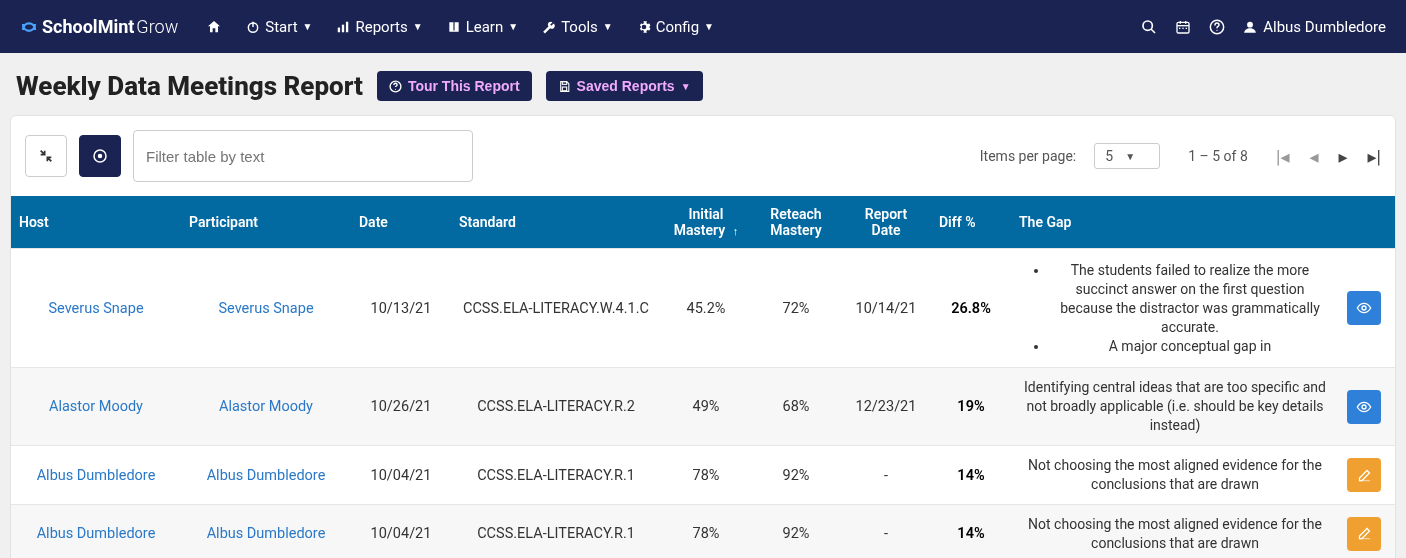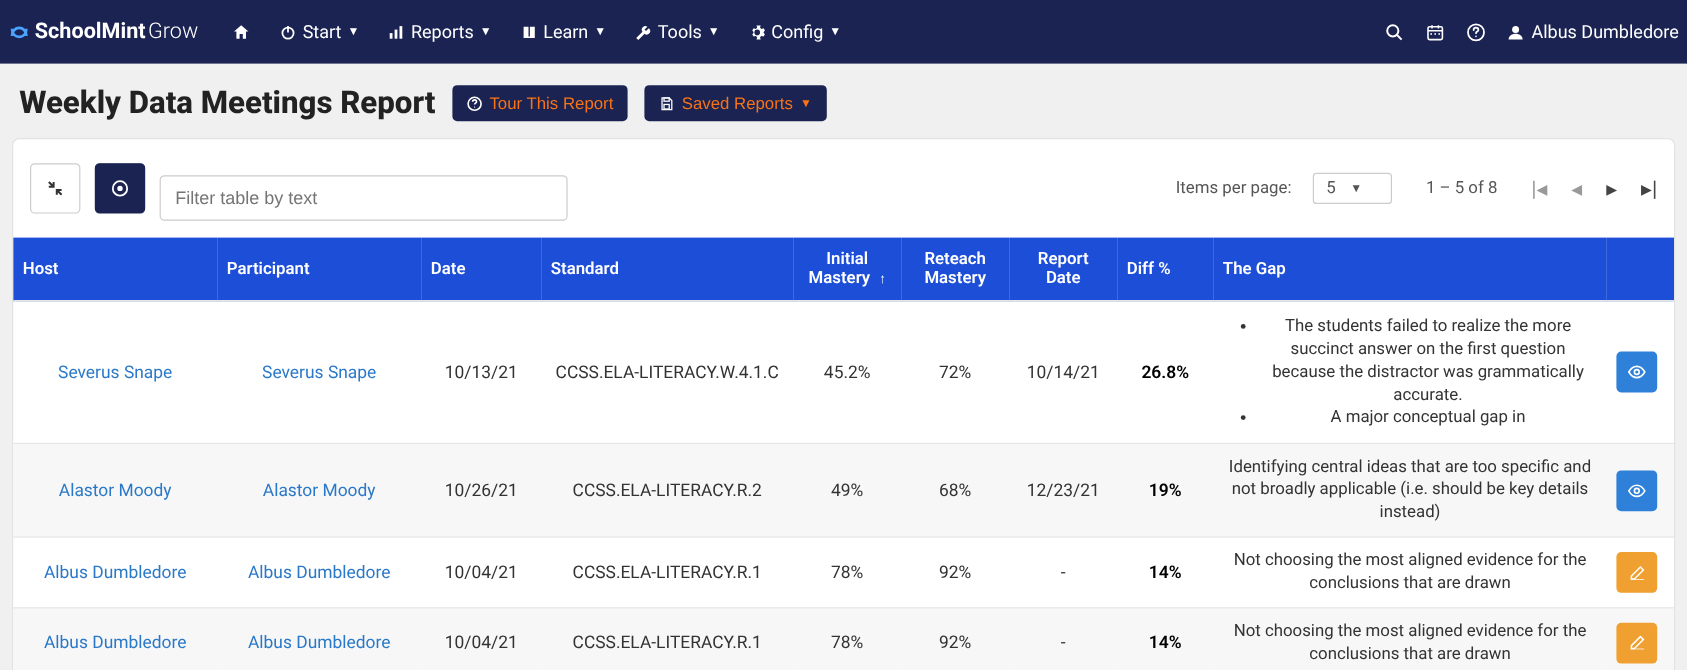--- a/index.html
+++ b/index.html
@@ -5,21 +5,21 @@
   * { box-sizing: border-box; margin: 0; padding: 0; }
   body { font-family: -apple-system, "Segoe UI", Roboto, Helvetica, Arial, sans-serif; font-size: 14px; background: #f0f0f0; color: #333; }
   
   
   .navbar {
     background: #1a2352;
     color: #fff;
     display: flex;
     align-items: center;
     height: 53px;
-    padding: 0 7px;
+    padding: 0 20px;
   }
   .navbar-brand {
     display: flex;
     align-items: center;
     font-size: 18px;
     font-weight: 500;
     margin-right: 18px;
   }
   .navbar-brand .logo-icon { margin-right: 4px; display:inline-flex; }
   .navbar-brand .brand-bold { font-weight: 700; }
@@ -50,21 +50,21 @@
   .btn {
     border: none;
     border-radius: 4px;
     padding: 7px 12px;
     font-size: 14px;
     cursor: pointer;
     display: inline-flex;
     align-items: center;
     gap: 6px;
   }
-  .btn-dark { background:#1a2352; color:#f97316; }
+  .btn-dark { background:#1a2352; color:#f0abfc;font-weight:bold; }
   .btn-dark .caret { font-size:10px; }
   
   
   .panel {
     background:#fff;
     margin: 0 10px 10px 10px;
     border-radius: 6px;
     border: 1px solid #e2e2e2;
     overflow: hidden;
   }
@@ -78,27 +78,26 @@
     width: 42px; height: 42px;
     border:1px solid #ccc;
     border-radius:4px;
     background:#fff;
     display:flex; align-items:center; justify-content:center;
     cursor:pointer;
     font-size:16px;
   }
   .sq-btn.dark { background:#1a2352; color:#fff; border-color:#1a2352; }
   .filter-input {
-    height:38px;
+    height:52px;
     width: 340px;
     border:1px solid #ccc;
     border-radius:4px;
     padding: 16px 12px;
     font-size:15px;
-    margin-top:16px;
   }
   .paginator {
     margin-left:auto;
     display:flex;
     align-items:center;
     gap: 18px;
     color:#555;
     font-size: 14px;
   }
   .items-per-page { display:flex; align-items:center; gap:18px; }
@@ -111,21 +110,21 @@
     cursor:pointer;
     display:flex; align-items:center; gap:12px;
   }
   .page-range { min-width: 80px; text-align:center; }
   .pager-arrows { display:flex; align-items:center; gap: 20px; color:#999; }
   .pager-arrows span { cursor:pointer; font-size:18px; }
   .pager-arrows span.enabled { color:#444; }
   
   
   table { width:100%; border-collapse: collapse; table-layout: fixed; }
-  thead { background:#1d4ed8; color:#fff; }
+  thead { background:#0369a1; color:#fff; }
   thead th {
     text-align:left;
     padding: 10px 8px;
     font-weight:600;
     font-size:14px;
   }
   thead th.center { text-align:center; }
   .sort-arrow { font-size:11px; margin-left:4px; }
   tbody td {
     padding: 10px 8px;

